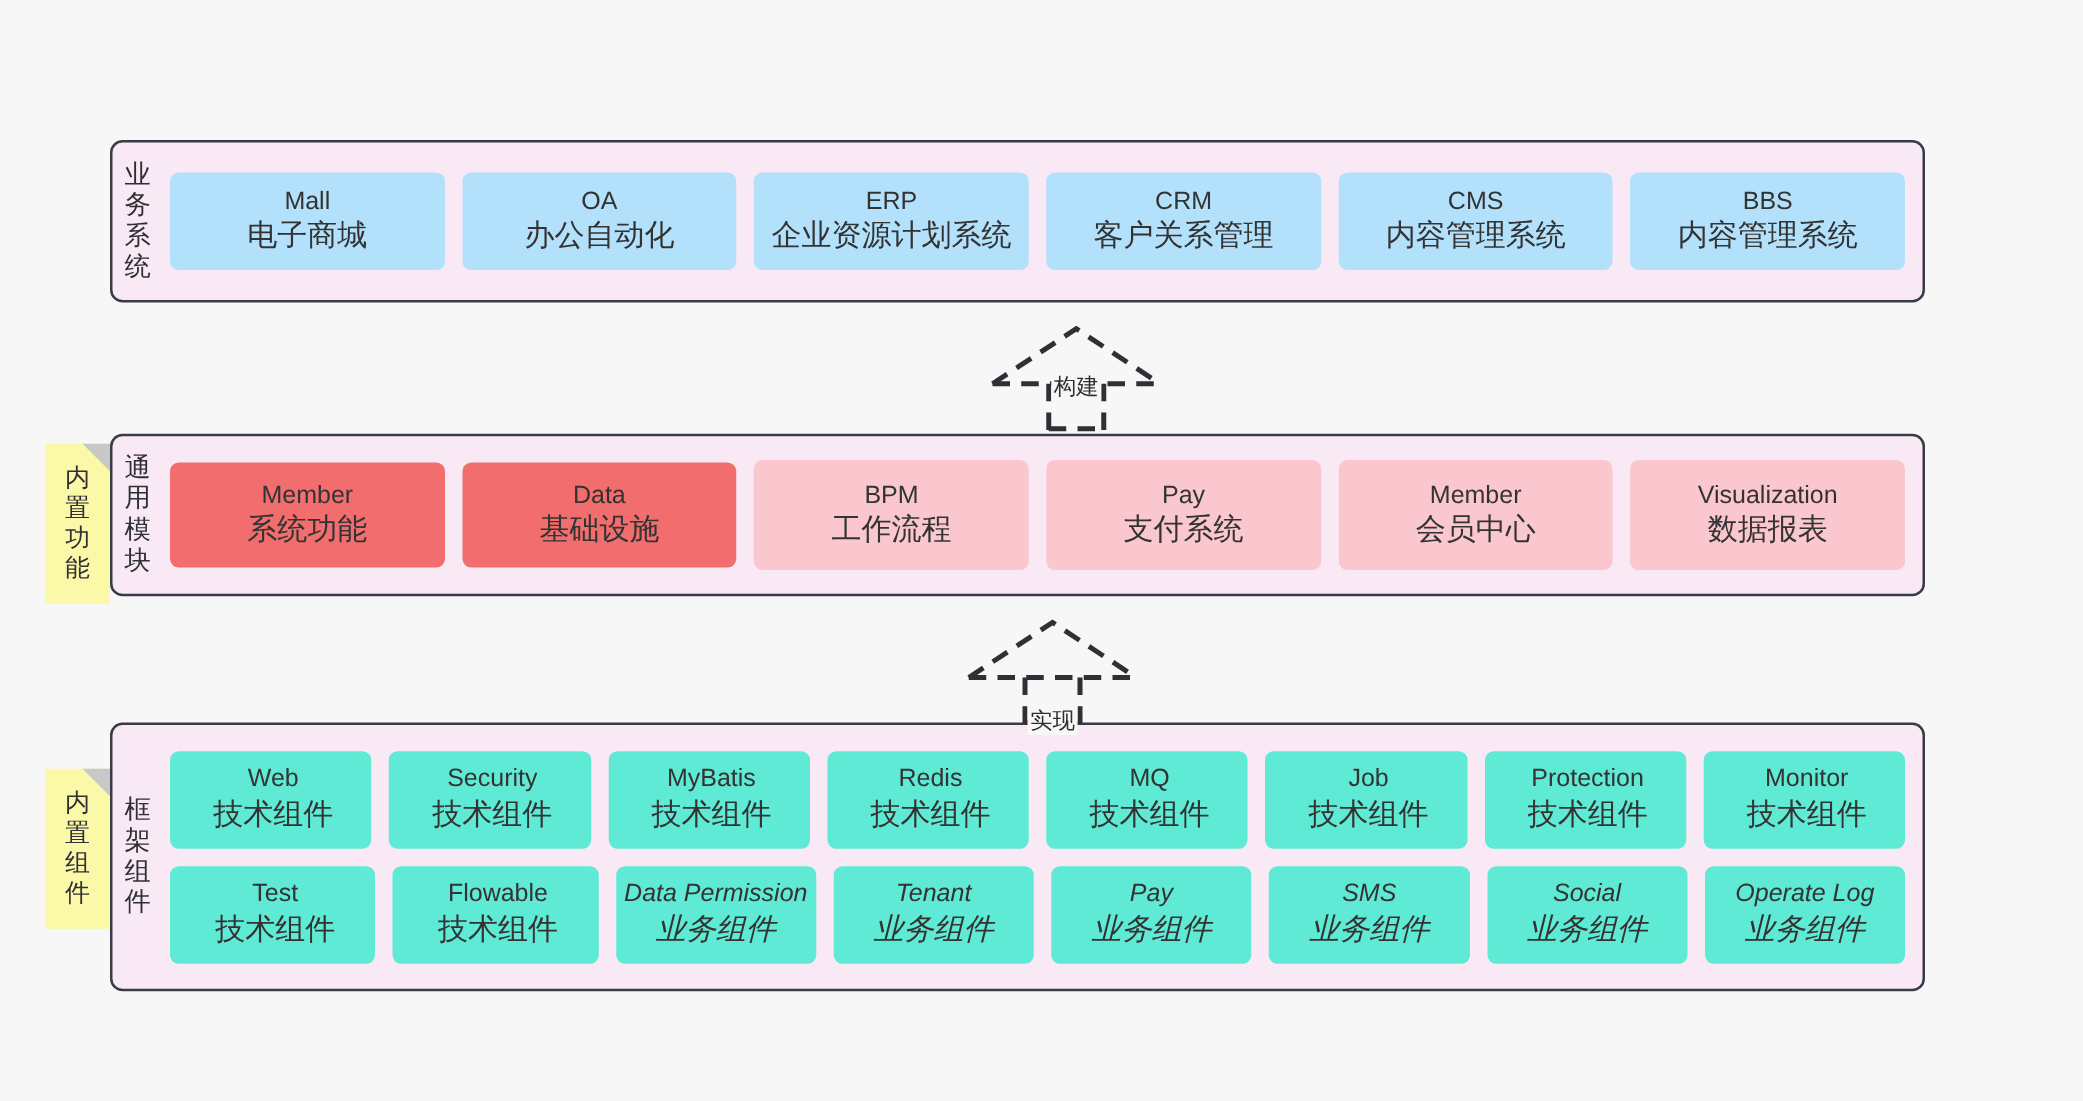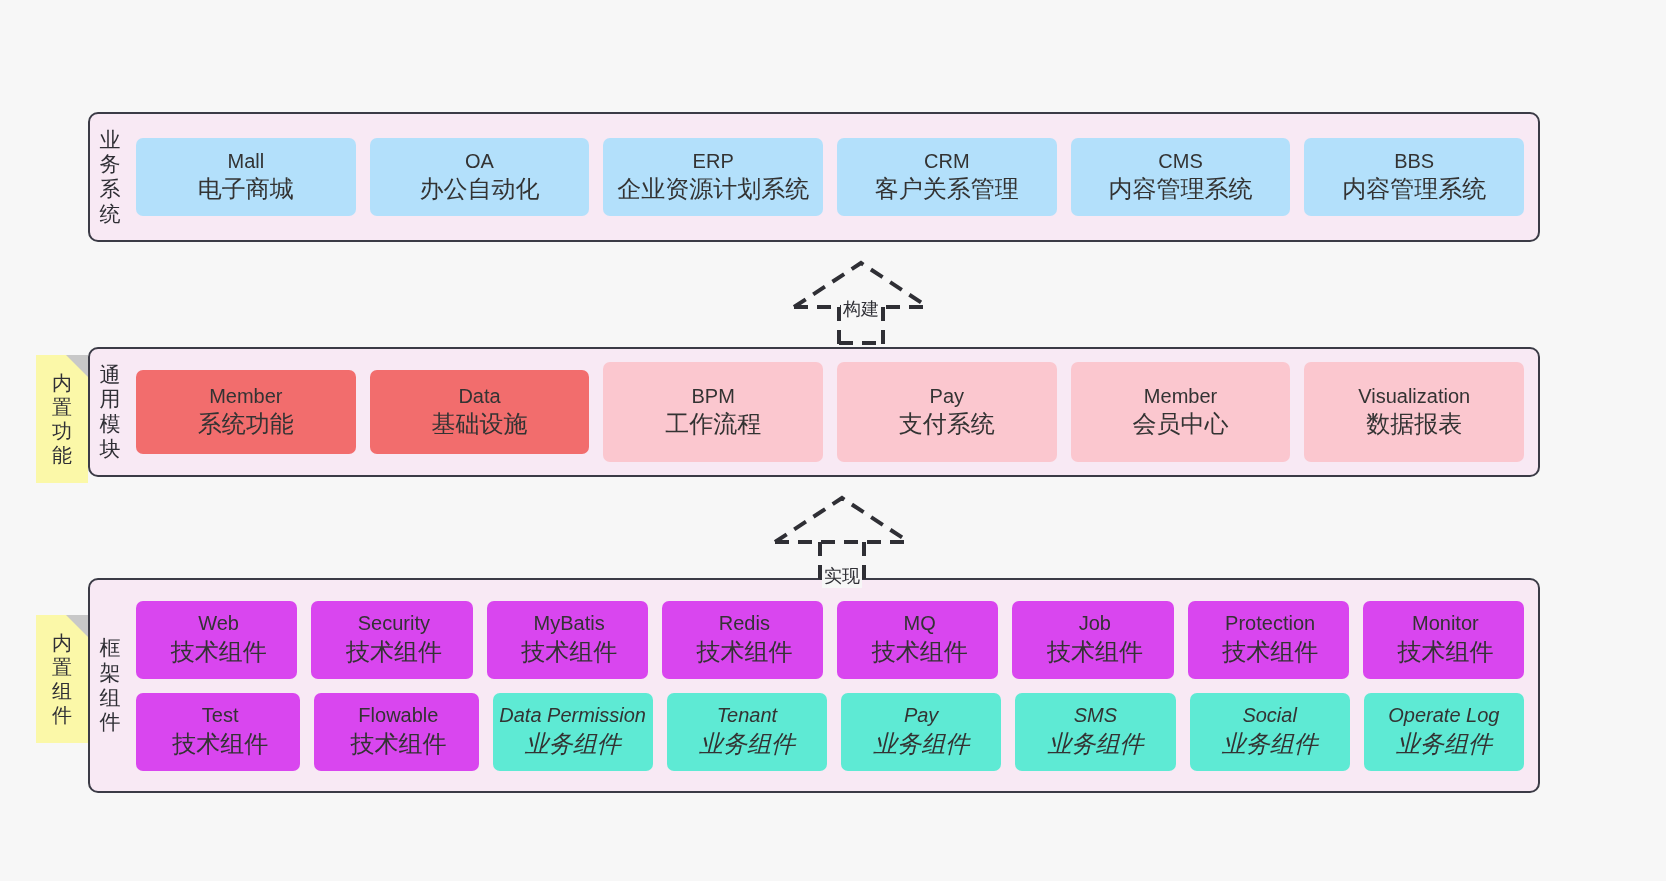--- a/index.html
+++ b/index.html
@@ -79,22 +79,22 @@
     line-height: 1.28;
     box-sizing: border-box;
     padding: 4px 6px;
   }
   .card .t-en { font-size: 20px; }
   .card .t-cn { font-size: 24px; }
   .card .t-en, .card .t-cn { display: block; }
 
   .card.blue   { background: #b3e0fb; height: 78px; }
   .card.red    { background: #f26d6d; height: 84px; }
-  .card.pink   { background: #fbc7cf; height: 100px; }
-  .card.green  { background: #d946ef; height: 78px; padding-left: 10px; }
+  .card.pink   { background: #fbc7cf; height: 88px; }
+  .card.green  { background: #5eead4; height: 78px; padding-left: 10px; }
   .card.lgreen { background: #5eead4; height: 78px; font-style: italic; }
 
   
   .note {
     position: absolute;
     background: #fbf8a8;
     display: flex;
     flex-direction: column;
     align-items: center;
     justify-content: center;

